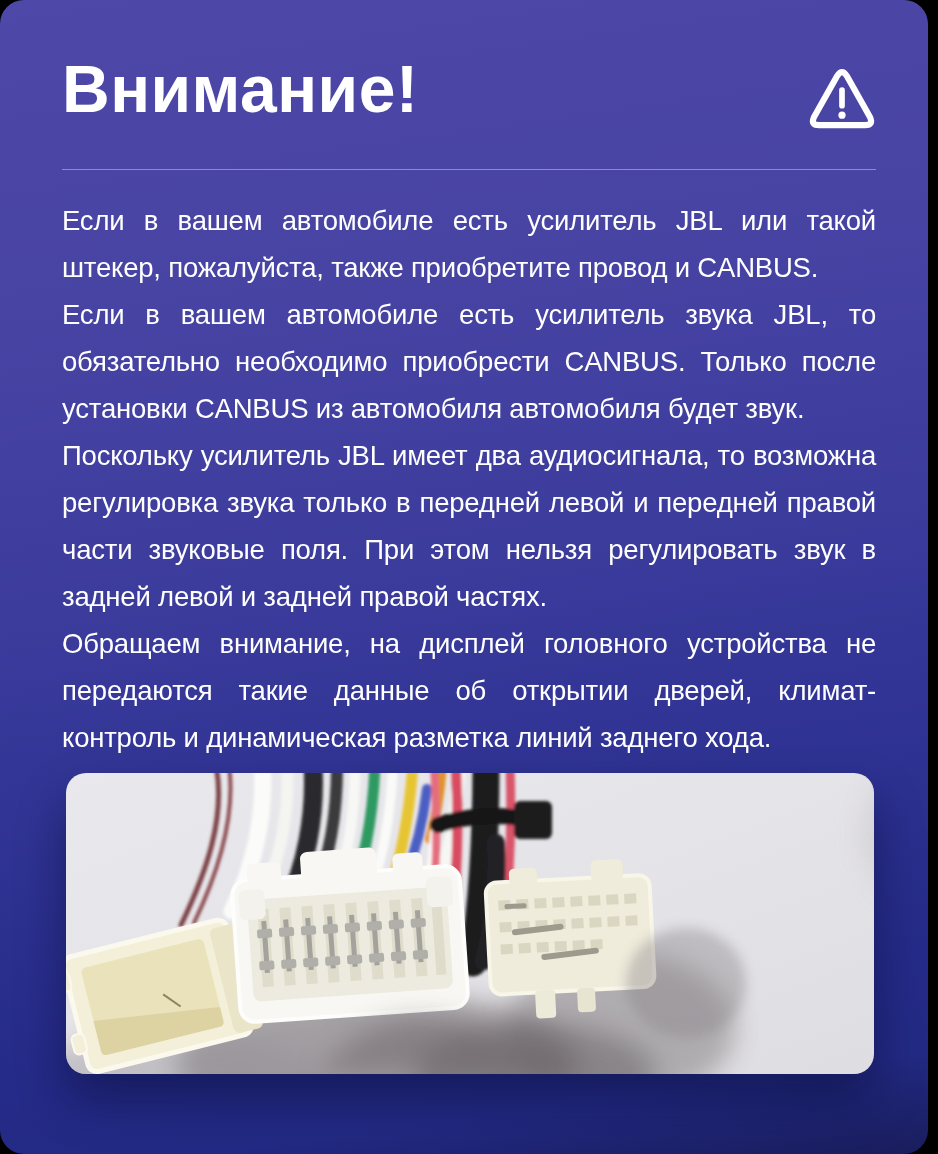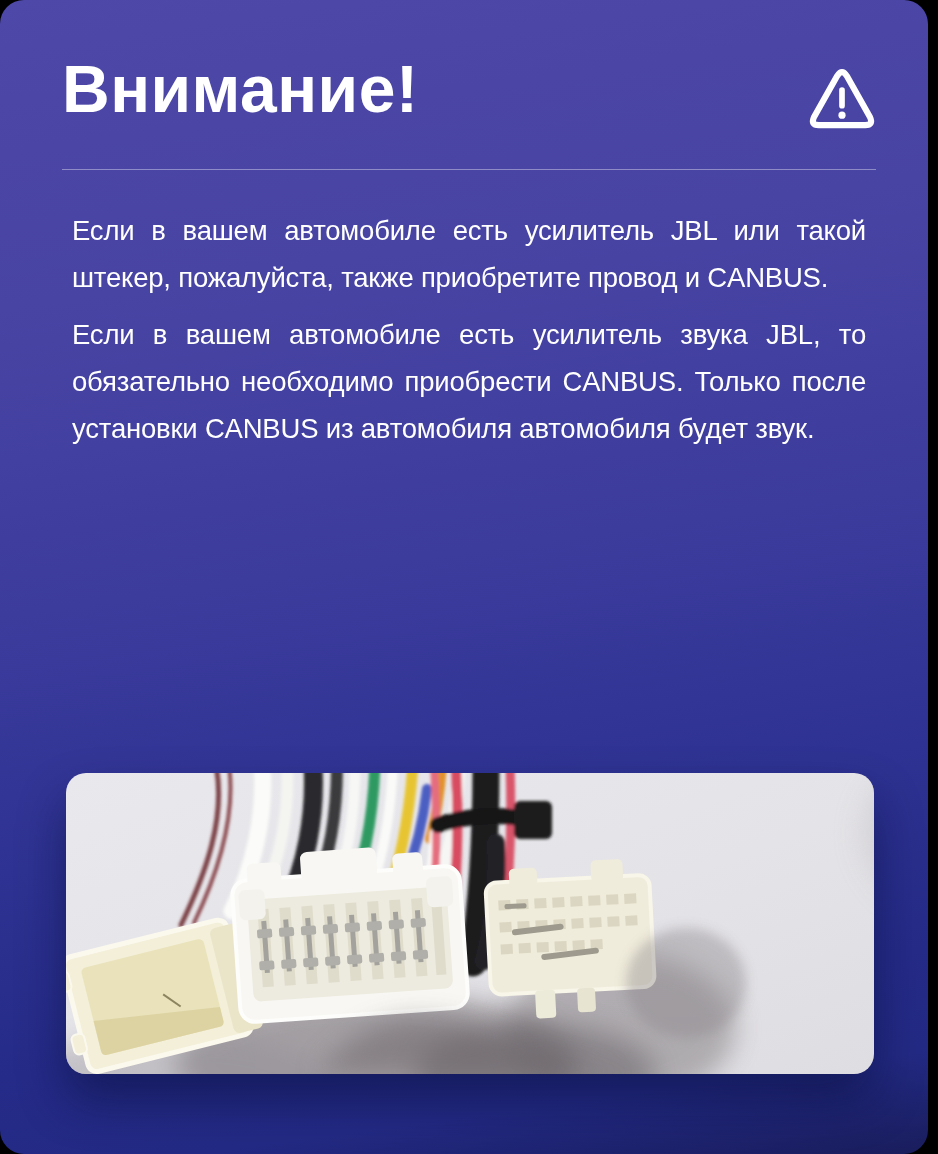--- a/index.html
+++ b/index.html
@@ -53,21 +53,21 @@
     position: absolute;
     top: 197px;
     left: 62px;
     width: 814px;
     font-size: 27.5px;
     line-height: 47px;
     letter-spacing: -0.2px;
     text-align: justify;
     text-justify: inter-word;
   }
-  .body-text p { margin: 10px; }
+  .body-text p { margin: 0; }
   .photo {
     position: absolute;
     left: 66px;
     top: 773px;
     width: 808px;
     height: 301px;
     margin: 0;
     border-radius: 20px;
     overflow: hidden;
     box-shadow: 0 26px 48px rgba(5, 8, 45, 0.45);
@@ -86,20 +86,22 @@
       <line x1="38" y1="26.5" x2="38" y2="43" stroke="#ffffff" stroke-width="6" stroke-linecap="round"></line>
       <circle cx="38" cy="53" r="3.8" fill="#ffffff"></circle>
     </svg>
   </div>
 
   <div class="divider"></div>
 
   <div class="body-text">
     <p>Если в вашем автомобиле есть усилитель JBL или такой штекер, пожалуйста, также приобретите провод и CANBUS.</p>
     <p>Если в вашем автомобиле есть усилитель звука JBL, то обязательно необходимо приобрести CANBUS. Только после установки CANBUS из автомобиля автомобиля будет звук.</p>
+    <p>Поскольку усилитель JBL имеет два аудиосигнала, то возможна регулировка звука только в передней левой и передней правой части звуковые поля. При этом нельзя регулировать звук в задней левой и задней правой частях.</p>
+    <p>Обращаем внимание, на дисплей головного устройства не передаются такие данные об открытии дверей, климат-контроль и динамическая разметка линий заднего хода.</p>
   </div>
 
   <figure class="photo">
     <svg width="808" height="301" viewBox="0 0 808 301" xmlns="http://www.w3.org/2000/svg">
       <defs>
         <linearGradient id="pbg" x1="0" y1="0" x2="1" y2="1">
           <stop offset="0" stop-color="#e9e8ec"></stop>
           <stop offset="0.55" stop-color="#e4e3e7"></stop>
           <stop offset="1" stop-color="#dedde1"></stop>
         </linearGradient>

